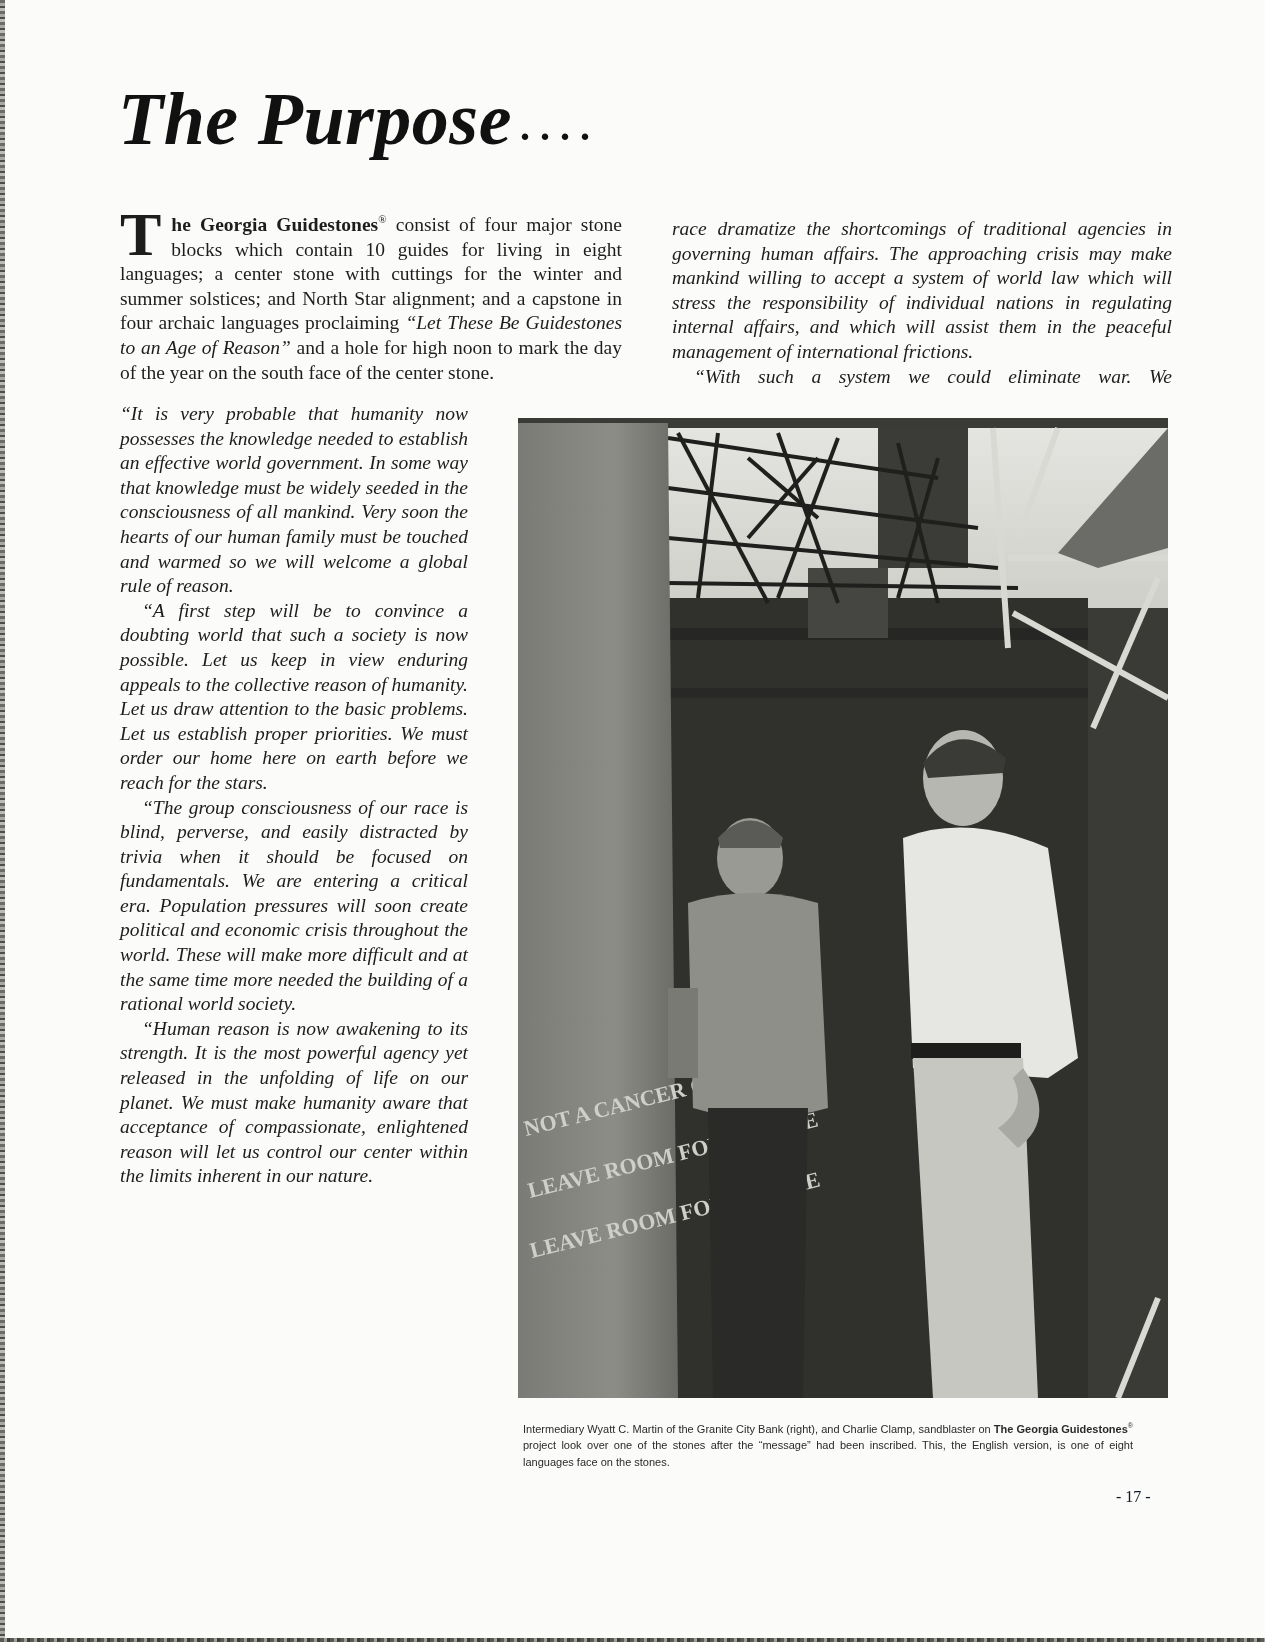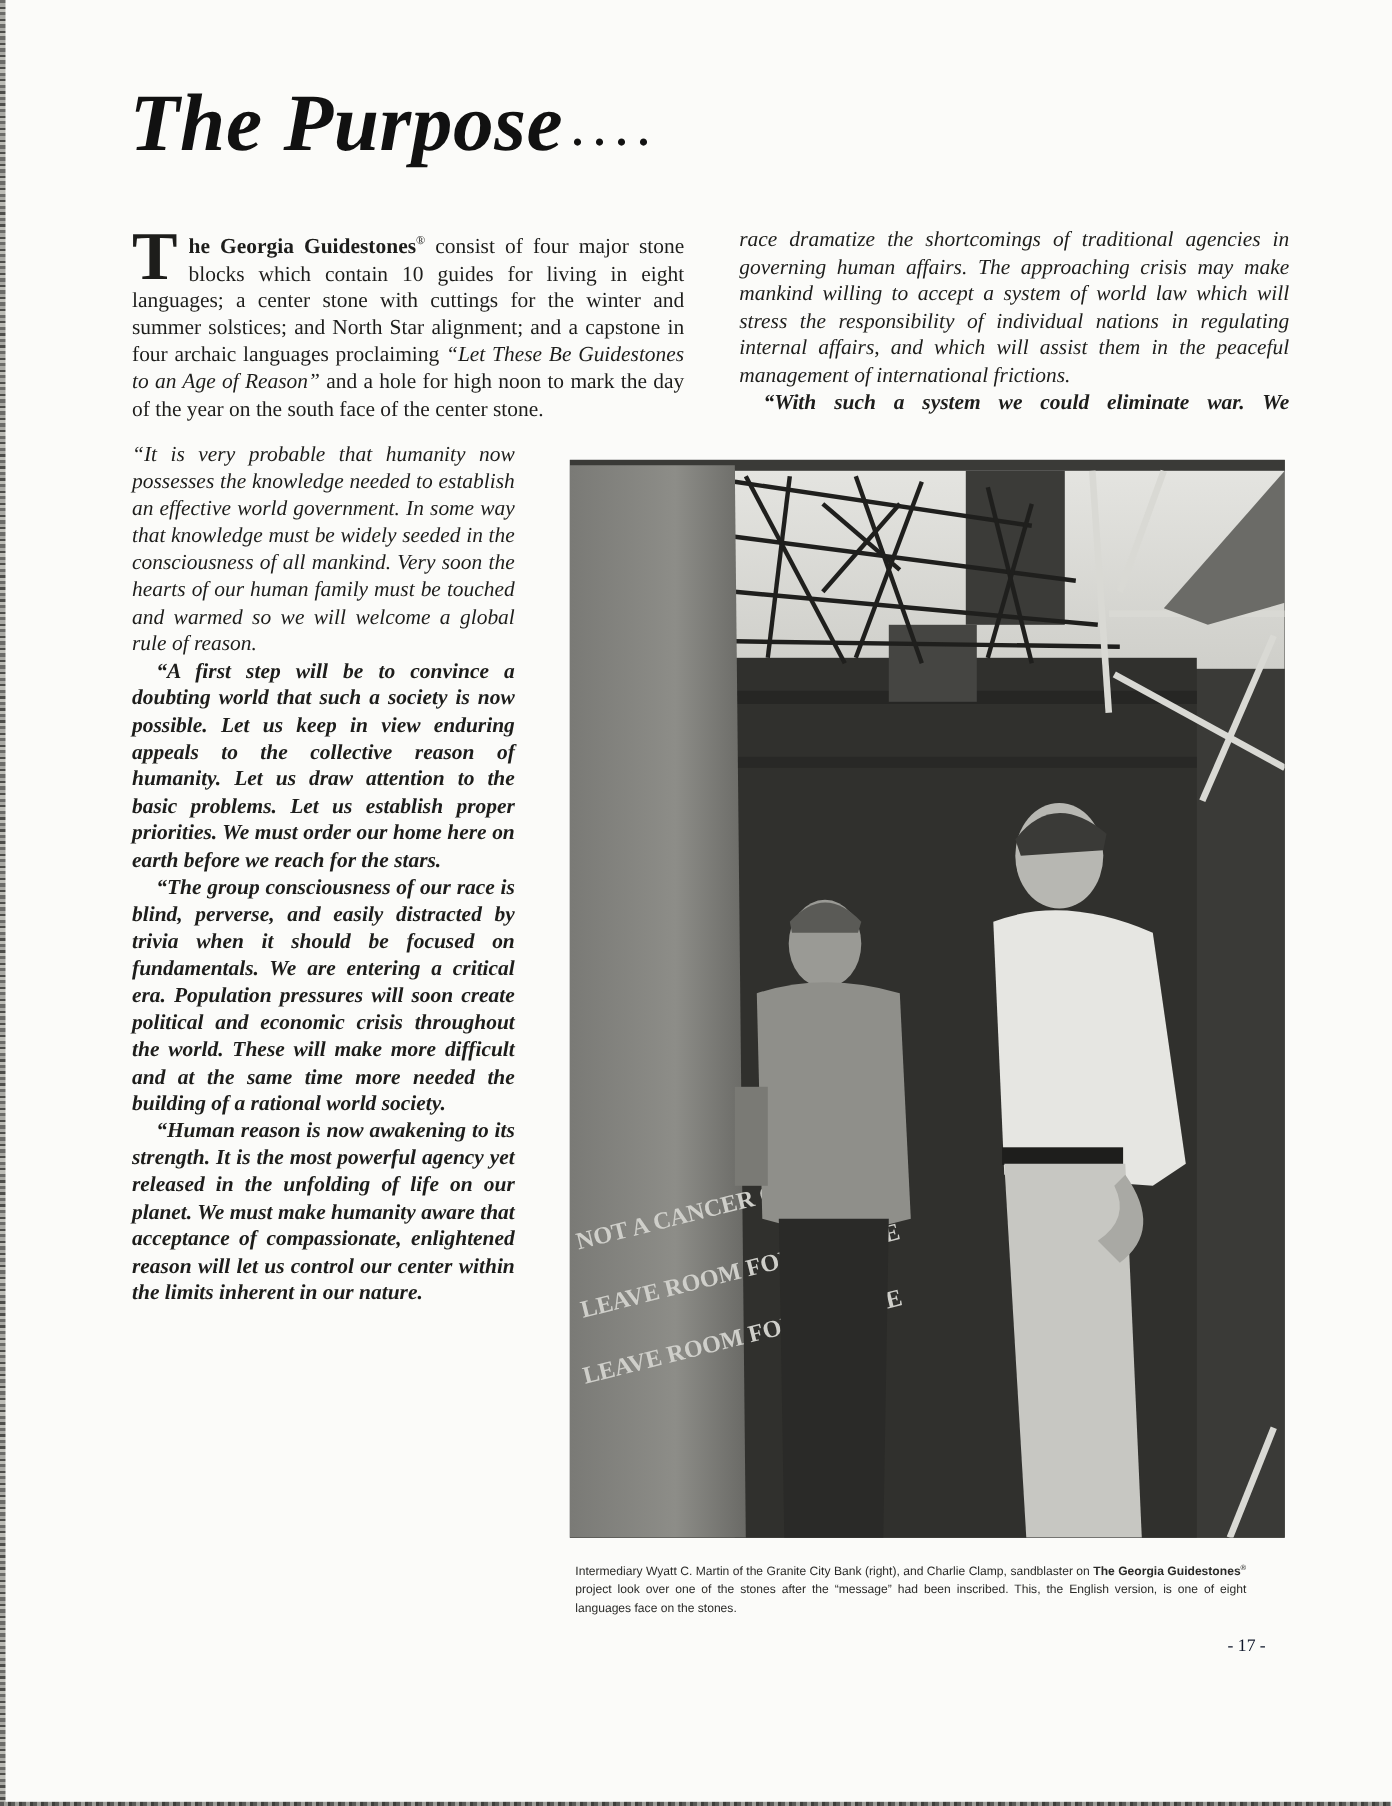--- a/index.html
+++ b/index.html
@@ -14,34 +14,34 @@
     background: repeating-linear-gradient(180deg, #6b6b68 0 3px, #a9a9a4 3px 6px, #4d4d4a 6px 8px, #bcbcb6 8px 11px);
   }
   .edge-bottom {
     position: absolute; left: 0; bottom: 0; width: 1265px; height: 4px;
     background: repeating-linear-gradient(90deg, #5a5a57 0 4px, #9d9d98 4px 7px, #3f3f3c 7px 10px);
   }
   .title {
     position: absolute; left: 118px; top: 74px;
     font-family: "Liberation Serif", "DejaVu Serif", serif;
     font-style: italic; font-weight: bold;
-    font-size: 74px; line-height: 76px; letter-spacing: 0.5px;
+    font-size: 74px; line-height: 90px; letter-spacing: 0.5px;
     margin: 0; color: #111;
   }
   .title .dots { font-style: normal; letter-spacing: 10px; margin-left: 8px; font-size: 40px; vertical-align: 4px; }
   .col {
     position: absolute;
     font-family: "Liberation Serif", "DejaVu Serif", serif;
     font-size: 19.5px; line-height: 24.6px; text-align: justify; hyphens: manual;
   }
   .col p { margin: 0; }
-  .col p + p { text-indent: 22px; font-weight: bold; }
+  .col p + p { text-indent: 22px; }
   .col-left-top { left: 120px; top: 207px; width: 502px; }
   .col-left-narrow { left: 120px; top: 402px; width: 348px; }
-  .col-right-top { left: 672px; top: 207px; width: 500px; }
+  .col-right-top { left: 672px; top: 217px; width: 500px; }
   .i { font-style: italic; }
   .b { font-weight: bold; }
   .dropcap {
     float: left; font-size: 62px; line-height: 50px; font-weight: bold;
     margin: 2px 10px 0 0; font-family: "Liberation Serif", serif;
   }
   sup.reg { font-size: 11px; vertical-align: 8px; }
   .photo {
     position: absolute; left: 518px; top: 418px; width: 650px; height: 980px;
     background: #2b2b29; overflow: hidden;

